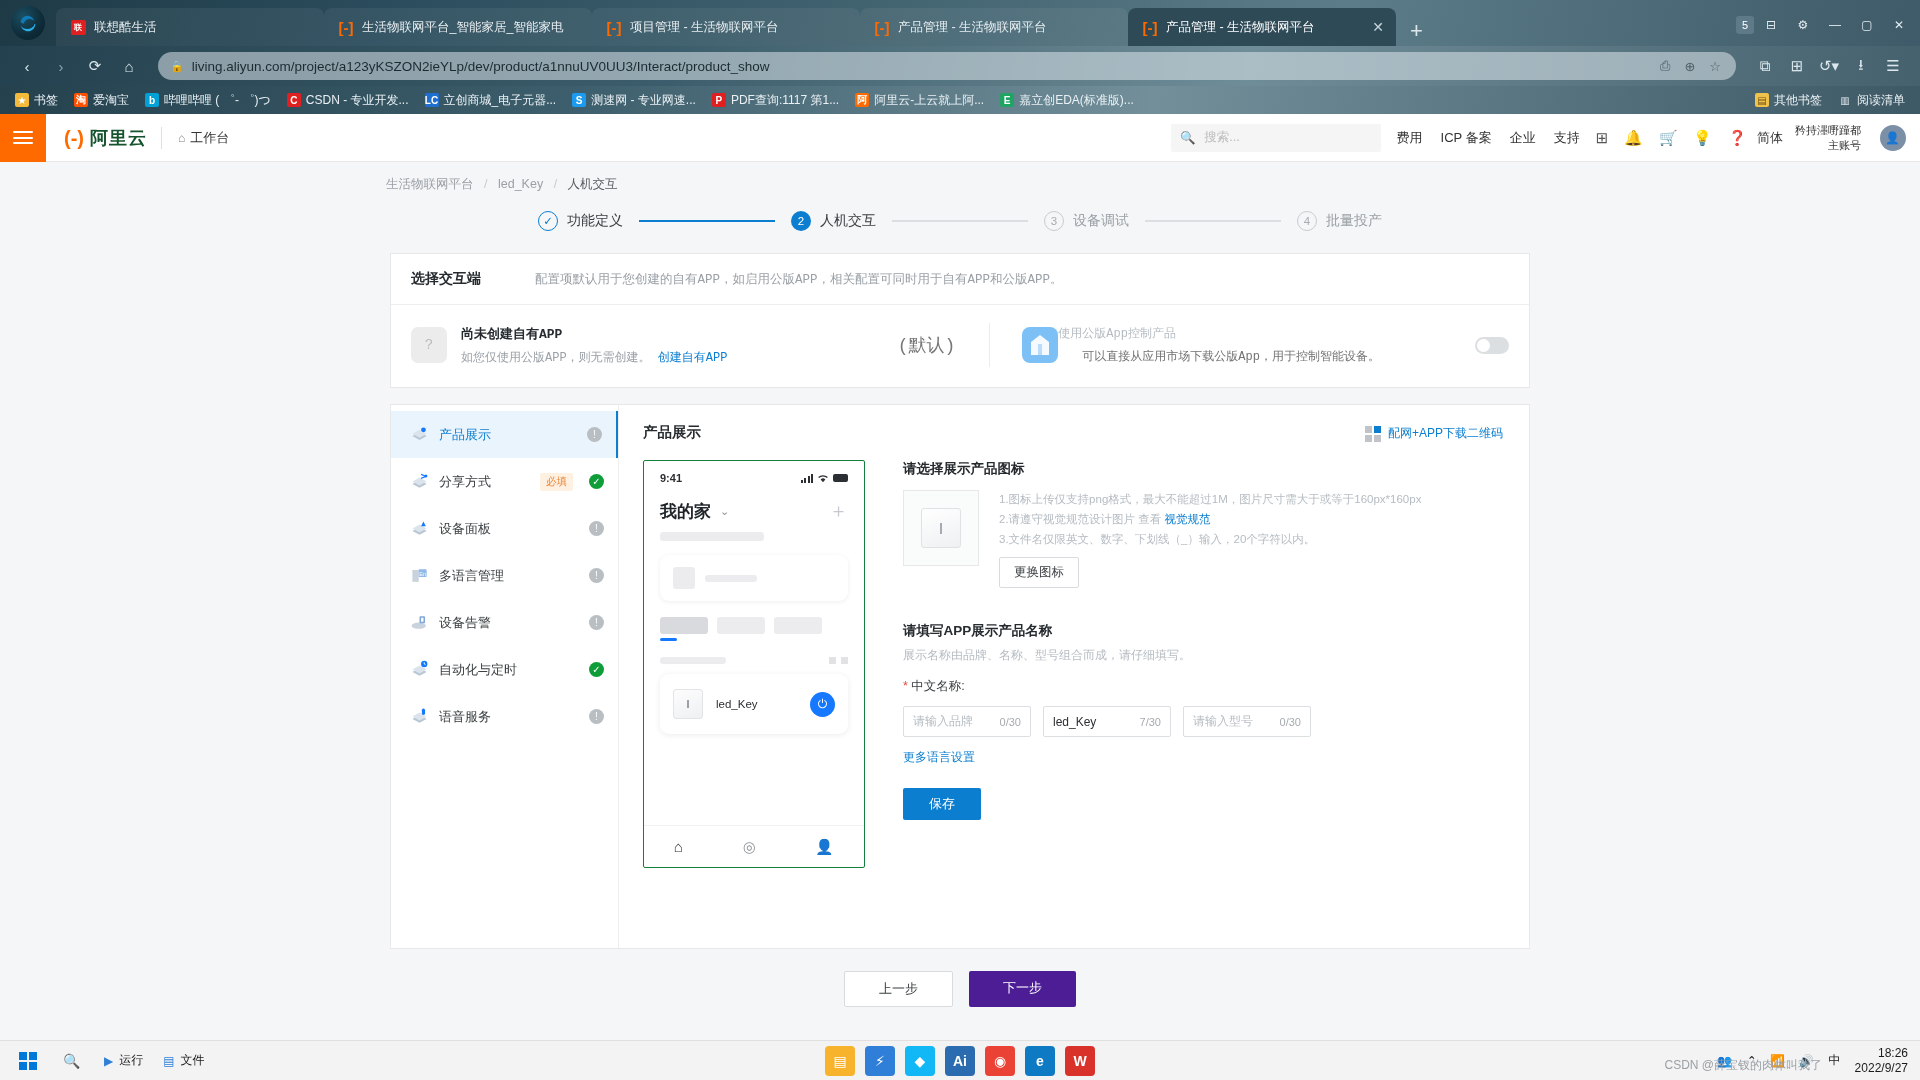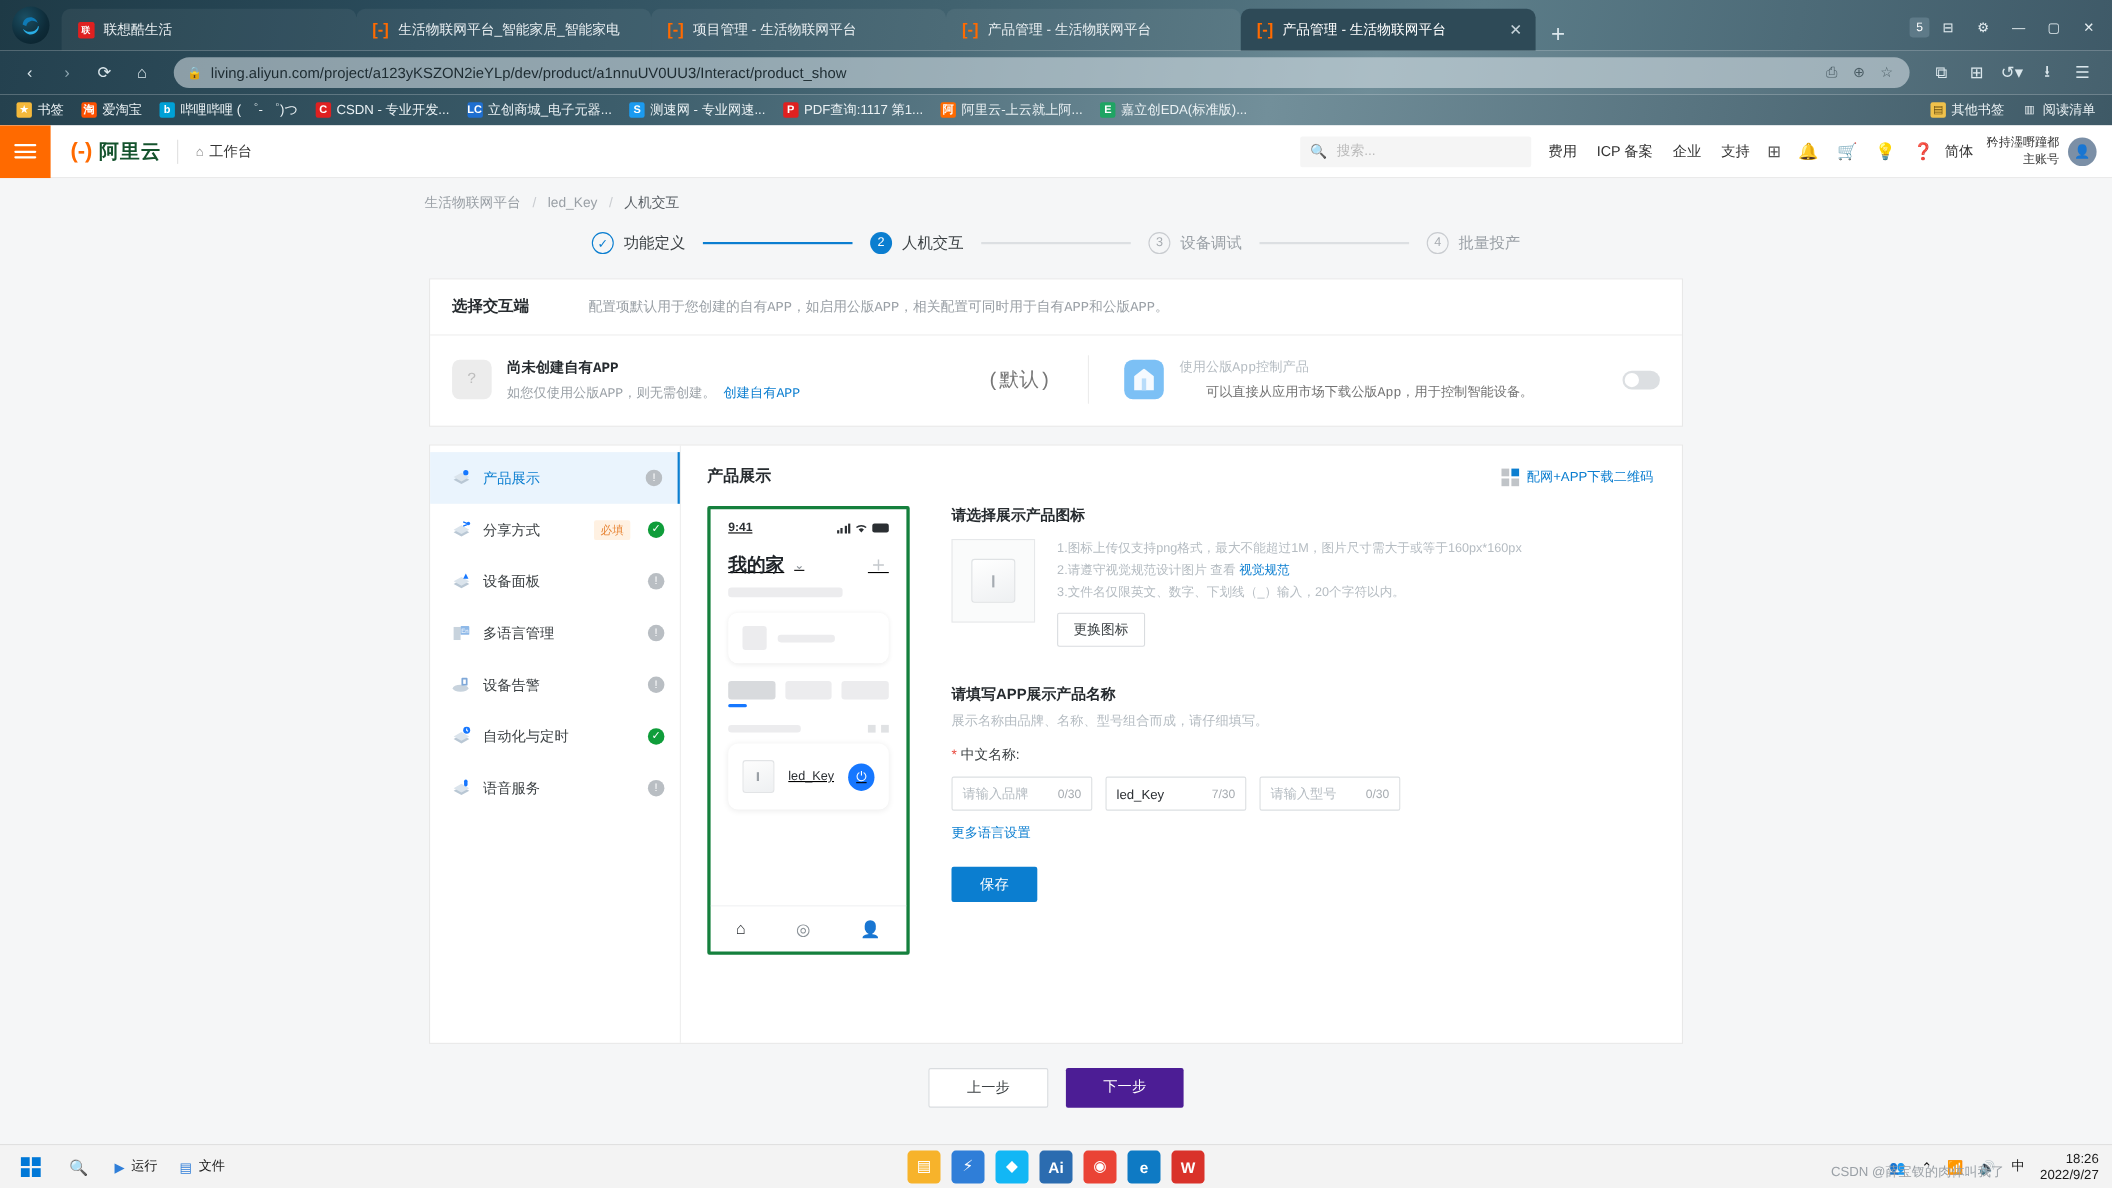--- a/index.html
+++ b/index.html
@@ -91,21 +91,21 @@
   .workbench { display:flex;align-items:center;gap:5px;padding:0 16px;font-size:13px;color:#333; }
   .workbench .hicon { color:#888; font-size:12px;}
   .ali-spacer { flex: 1; }
   .ali-search {
     width: 210px; height: 28px; background: #f5f5f5; border-radius: 2px;
     display: flex; align-items:center; gap:8px; padding: 0 10px; color:#bbb; font-size: 12.5px;
   }
   .ali-nav { display:flex; align-items:center; gap:18px; padding: 0 16px; font-size:13px; color:#333; }
   .ali-icons { display:flex; align-items:center; gap:16px; padding-right:10px; color:#555; font-size:15px;}
   .ali-lang { font-size:13px; color:#333; padding-right: 12px;}
-  .ali-user { display:flex; align-items:center; gap:8px; padding-right: 14px; }
+  .ali-user { display:flex; align-items:center; gap:19px; padding-right: 14px; }
   .ali-user .u-txt { font-size: 11px; color:#333; line-height: 1.35; text-align:right; }
   .avatar { width:26px;height:26px;border-radius:50%;background:#7b8fa6;
             display:flex;align-items:center;justify-content:center;color:#fff;font-size:12px;}
 
   
   .page { height: calc(1080px - 46px - 40px - 28px - 48px - 40px); background:#f5f6f7; overflow:hidden; position:relative;}
   .crumbs { padding: 14px 0 8px 386px; font-size: 12.5px; color:#9aa0a6; }
   .crumbs a { color:#9aa0a6; text-decoration:none; }
   .crumbs .sep { padding: 0 7px; color:#c9ccd0; }
   .crumbs .cur { color:#5a6066; }
@@ -128,21 +128,21 @@
   .panel-head .ph-d { font-size:12.5px; color:#9aa0a6;margin-left:40px; }
   .apps { display:flex; align-items:center; padding: 18px 20px 20px; }
   .app-left { display:flex; align-items:center; gap:14px; flex: 1; }
   .app-ph { width:36px;height:36px;border-radius:7px;background:#ececec;color:#bdbdbd;
     display:flex;align-items:center;justify-content:center;font-size:14px;}
   .app-t1 { font-size:13px; color:#262b2f; font-weight:bold; }
   .app-t2 { font-size:12px; color:#9aa0a6; margin-top: 6px; }
   .app-t2 a { color:#0b7ed0; text-decoration:none; }
   .app-default { font-size:18px; color:#777; padding-right: 34px;}
   .app-vdiv { width:1px; height:44px; background:#ececec; }
-  .app-right { display:flex; align-items:center; gap:14px; flex: 1; padding-left: 32px;}
+  .app-right { display:flex; align-items:center; flex: 1; padding-left: 32px;}
   .app-icon-pub { width:36px;height:36px;border-radius:8px;background:#7cc0f5;
     display:flex;align-items:center;justify-content:center;}
   .app-t3 { font-size:12px; color:#b5bcc2; }
   .app-t4 { font-size:12px; color:#737373; margin-top:6px;margin-left:24px;}
   .toggle { width:34px;height:17px;border-radius:9px;background:#dcdfe2;position:relative; }
   .toggle .knob { width:13px;height:13px;border-radius:50%;background:#fff;position:absolute;left:2px;top:2px; }
 
   .card2 { width:1140px; margin: 16px auto 0; background:#fff; border:1px solid #e8e8e8; display:flex; min-height: 545px;}
   .side { width: 228px; border-right:1px solid #eee; padding-top: 6px;}
   .side-item { height: 47px; display:flex; align-items:center; gap:10px; padding: 0 14px 0 18px; font-size:13px; color:#3b4043;}
@@ -159,22 +159,22 @@
   .main-title { font-size:14.5px; font-weight:bold; color:#262b2f; }
   .qr-link { position:absolute; right: 26px; top: 20px; display:flex; align-items:center; gap:7px;
     font-size:12px; color:#0b7ed0; }
   .qr-glyph { display:grid; grid-template-columns: 7px 7px; grid-template-rows: 7px 7px; gap:2px;}
   .qr-glyph i { background:#c0c4c8; display:block; }
   .qr-glyph i.hl { background:#0b7ed0; }
 
   .main-body { display:flex; gap: 38px; padding-top: 18px; }
 
   
-  .phone { width: 184px; height: 408px; background:#fff; border:3px solid #15803d; border-radius:2px;
-    position:relative; overflow:hidden;text-decoration:underline; }
+  .phone { width: 222px; height: 408px; background:#fff; border:1px solid #15803d; border-radius:2px;
+    position:relative; overflow:hidden; }
   .ph-status { display:flex; align-items:center; justify-content:space-between; padding: 11px 16px 0; }
   .ph-time { font-size:11px; color:#2b2f33; font-weight:bold;}
   .ph-sig { display:flex; align-items:center; gap:4px; }
   .bars4 { display:flex; align-items:flex-end; gap:1.3px; height:9px;}
   .bars4 i { width:2px; background:#2b2f33; display:block;}
   .batt { width:15px;height:8px;border-radius:2px;background:#2b2f33;}
   .ph-home { padding: 14px 16px 0; }
   .ph-h1 { display:flex; align-items:center; justify-content:space-between;}
   .ph-h1 .t { font-size:17px; font-weight:bold; color:#1f2429; display:flex; align-items:center; gap:9px;}
   .ph-h1 .chev { font-size:11px; color:#8b9298; font-weight:normal;}

